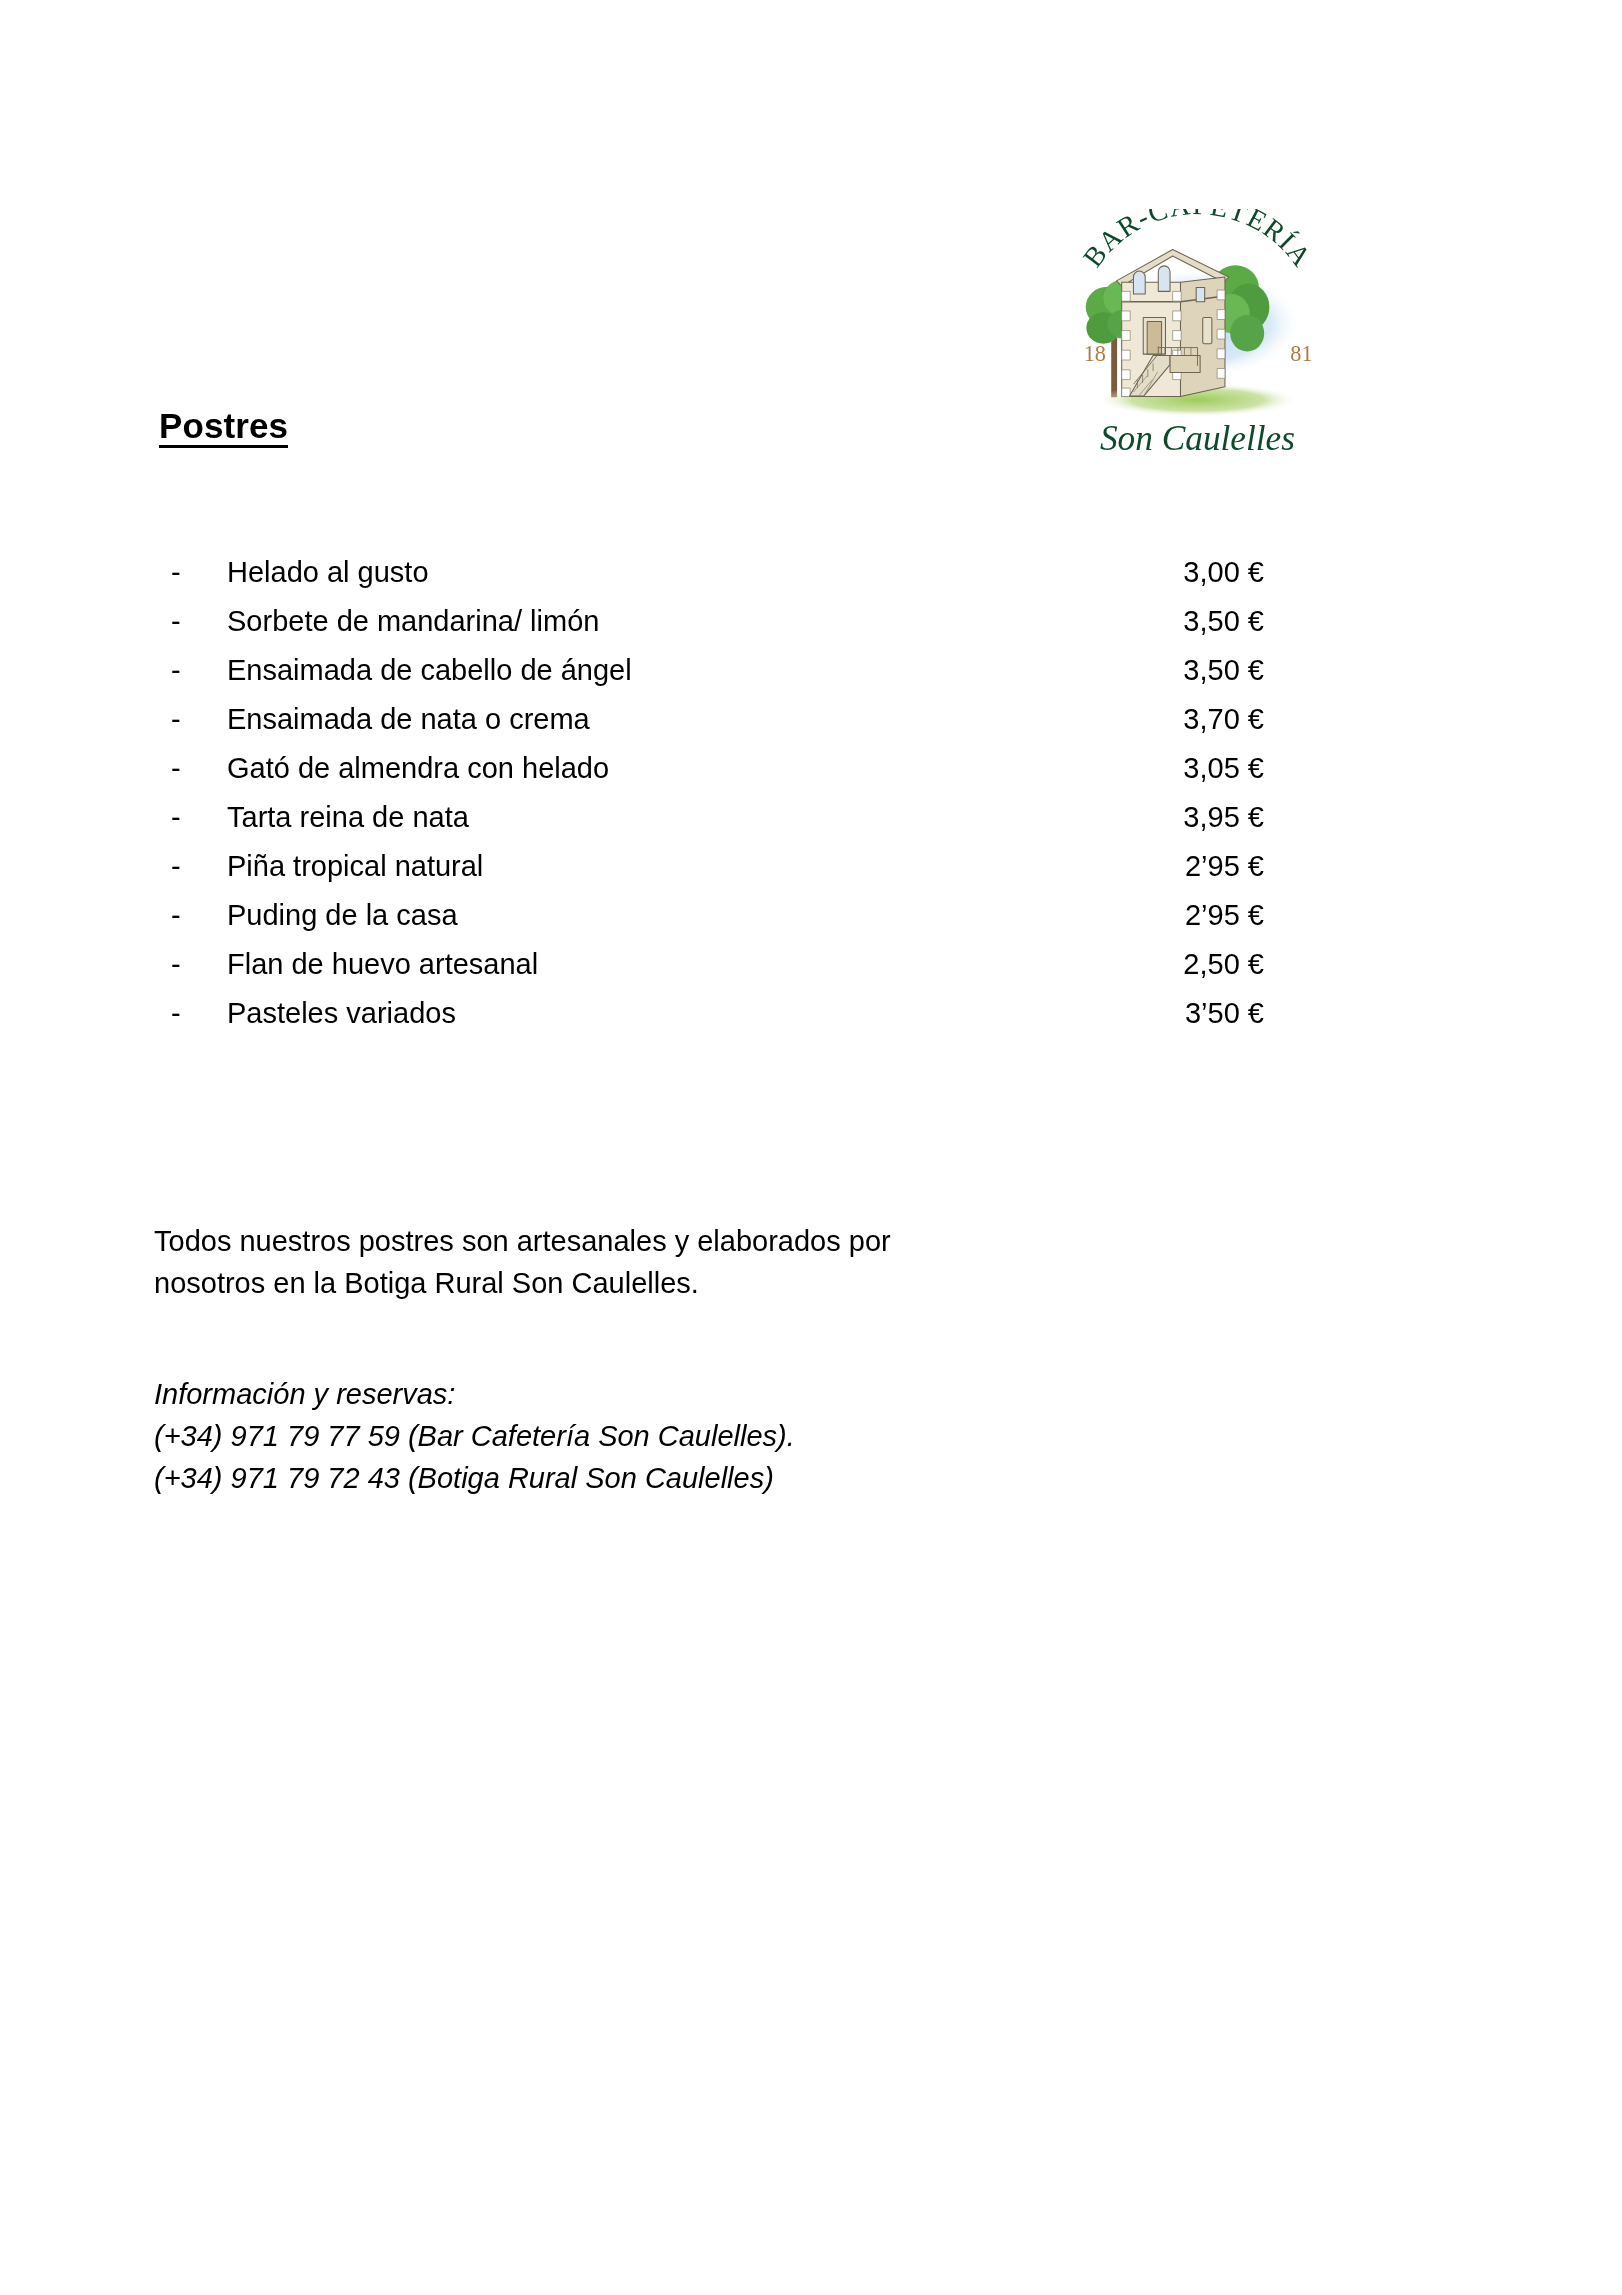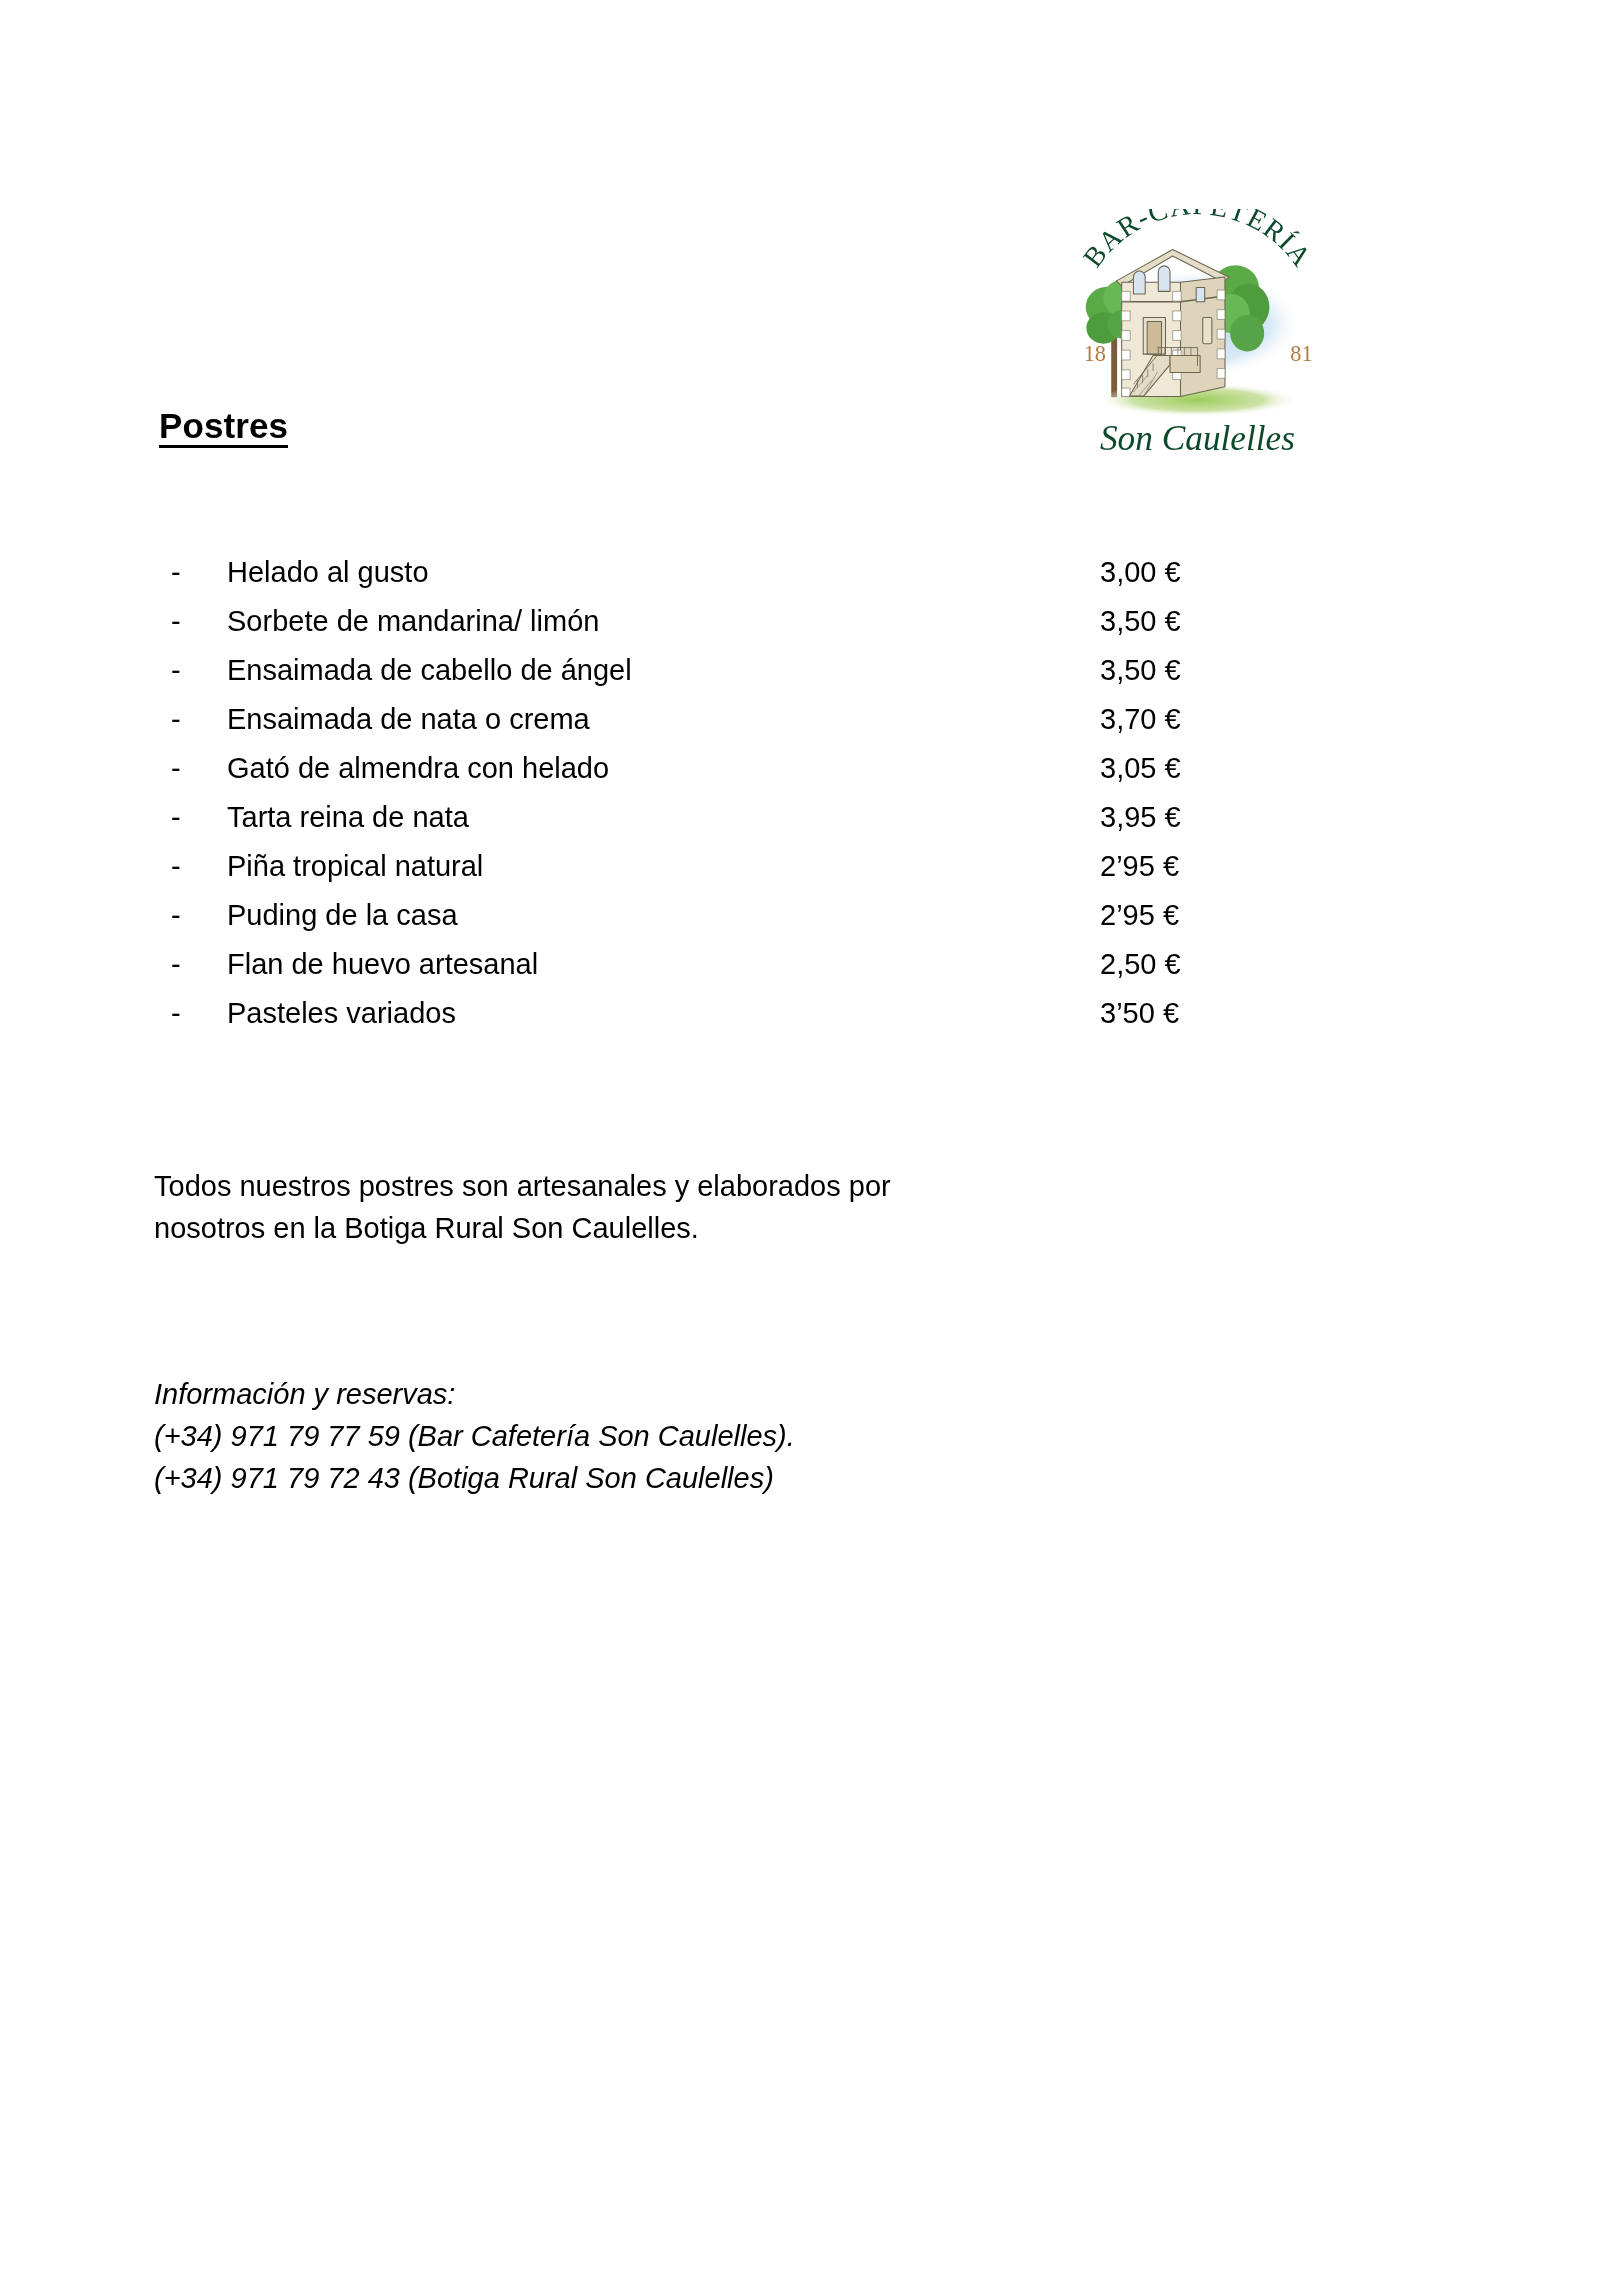--- a/index.html
+++ b/index.html
@@ -66,29 +66,29 @@
   .menu-bullet {
     width: 56px;
     flex: 0 0 56px;
     font-size: 29px;
   }
   .menu-name {
     flex: 1 1 auto;
   }
   .menu-price {
     flex: 0 0 164px;
-    text-align: left;
+    text-align: right;
     padding-left: 23.6px;
   }
 
   
   .note {
     position: absolute;
     left: 154px;
-    top: 1165px;
+    top: 1220px;
     width: 1152px;
     font-size: 29px;
     line-height: 42px;
   }
   .contact {
     position: absolute;
     left: 154px;
     top: 1373px;
     width: 1152px;
     font-size: 29px;

